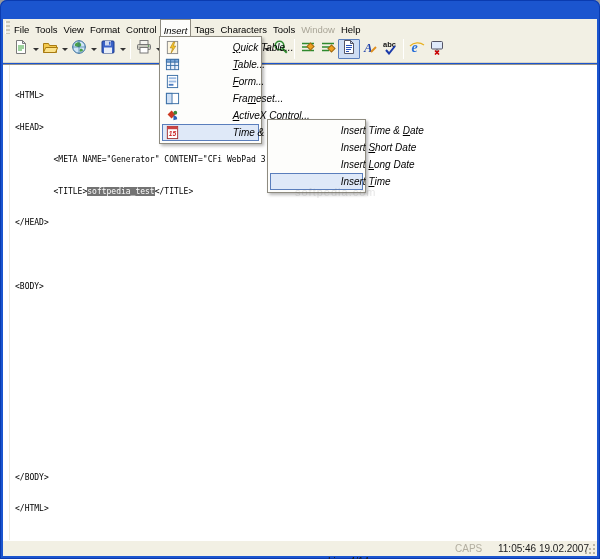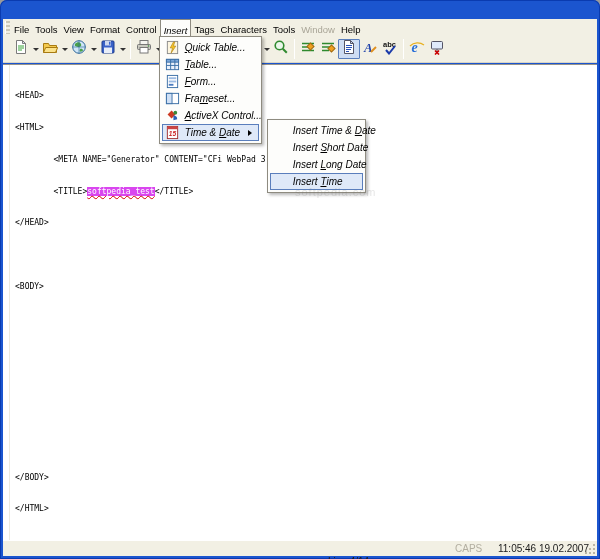--- a/index.html
+++ b/index.html
@@ -36,29 +36,29 @@
   .tb-dd{width:9px;height:20px;display:flex;align-items:center;justify-content:center;flex:0 0 auto;}
   .tb-dd::after{content:"";width:0;height:0;border:3px solid transparent;border-top:3px solid #333;margin-top:3px;}
   .tb-sep{width:1px;height:20px;background:#c9c5b4;border-right:1px solid #fff;margin:0 3px;flex:0 0 auto;}
   .tb-gap{width:92px;flex:0 0 auto;}
   
   .editor{position:absolute;left:3px;right:3px;top:64px;bottom:19px;background:#fff;border-top:1px solid #97938a;
     font-family:"DejaVu Sans Mono","Liberation Mono",monospace;font-size:8px;line-height:10.6px;
     padding:5px 0 0 12px;white-space:pre;color:#000;}
   .editor::before{content:"";position:absolute;left:6px;top:0;bottom:0;width:1px;background:#eceadf;}
   .line{min-height:10.6px;}
-  .sel{background:#d946ef;color:#fff;text-decoration:underline;text-decoration-style:wavy;
+  .sel{background:#737373;color:#fff;text-decoration-style:wavy;
     text-decoration-color:#d40000;text-decoration-thickness:1px;text-underline-offset:1px;}
   
   .menu{position:absolute;background:#fdfdfb;border:1px solid #8e8b80;box-shadow:2px 2px 3px rgba(0,0,0,.28);
     padding:2px;z-index:30;font-size:10px;color:#000;}
   .insert-menu{top:16px;left:-2px;width:103px;}
   .menu-item{display:flex;align-items:center;height:17px;position:relative;border:1px solid transparent;}
   .mi-icon{width:18px;height:16px;margin:0 3px 0 1px;flex:0 0 auto;display:flex;align-items:center;justify-content:center;}
-  .mi-label{white-space:nowrap;}
+  .mi-label{white-space:nowrap;margin-left:48px;}
   .menu-item.hl{background:#dfe9f8;border:1px solid #5a7ebc;}
   .mi-arrow{margin-left:auto;margin-right:3px;width:0;height:0;border:3.5px solid transparent;border-left:4px solid #000;}
   .submenu{left:calc(100% + 9px);top:-6px;width:99px;}
   .submenu .menu-item{padding-left:22px;}
   u{text-decoration:underline;}
   
   .statusbar{position:absolute;left:3px;right:3px;bottom:3px;height:16px;background:#f2f0e4;border-top:1px solid #fff;
     font-size:10px;color:#1a1a1a;}
   .sb-line{position:absolute;left:325px;top:2px;margin-top:13px;}
   .sb-caps{position:absolute;left:452px;top:2px;color:#b2aea0;}
@@ -275,22 +275,22 @@
     <span class="tb-btn">
       <span><svg width="16" height="16" viewBox="0 0 16 16">
             <rect x="2.5" y="2.5" width="11" height="7.5" rx="1" fill="#dfeafa" stroke="#556"></rect>
             <path d="M6 12.5 h4 M8 10 v2.5" stroke="#556"></path>
             <path d="M6 11.5 l4 4 M10 11.5 l-4 4" stroke="#c00" stroke-width="1.6"></path>
           </svg></span>
     </span>
   </div>
 
   <div class="editor">
+    <div class="line">&lt;HTML&gt;</div>
     <div class="line">&lt;HEAD&gt;</div>
-    <div class="line">&lt;HTML&gt;</div>
     <div class="line">        &lt;META NAME="Generator" CONTENT="CFi WebPad 3.5"&gt;</div>
     <div class="line"><span>        &lt;TITLE&gt;</span><span class="sel">softpedia_test</span><span>&lt;/TITLE&gt;</span></div>
     <div class="line">&lt;/HEAD&gt;</div>
     <div class="line"></div>
     <div class="line">&lt;BODY&gt;</div>
     <div class="line"></div>
     <div class="line"></div>
     <div class="line"></div>
     <div class="line"></div>
     <div class="line"></div>

